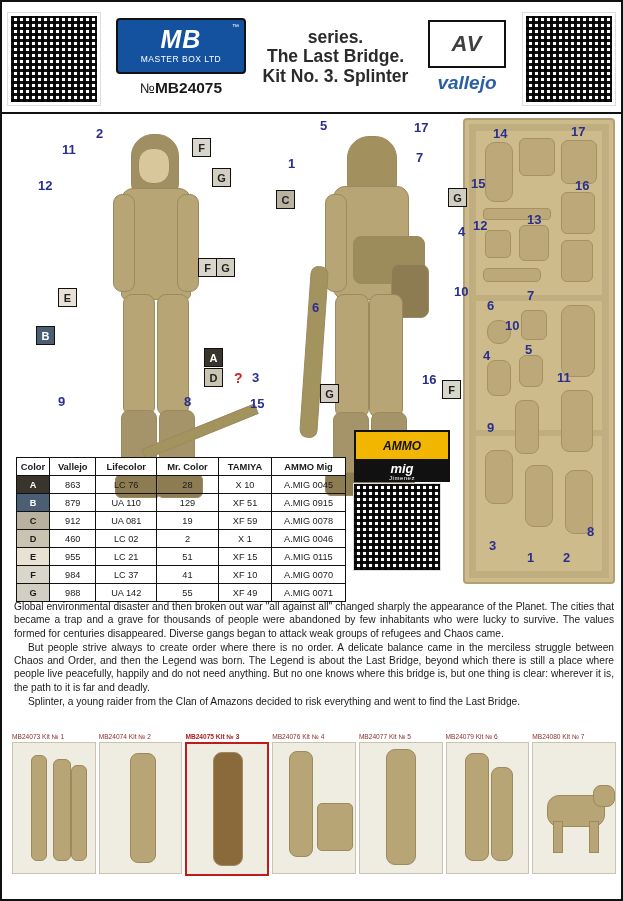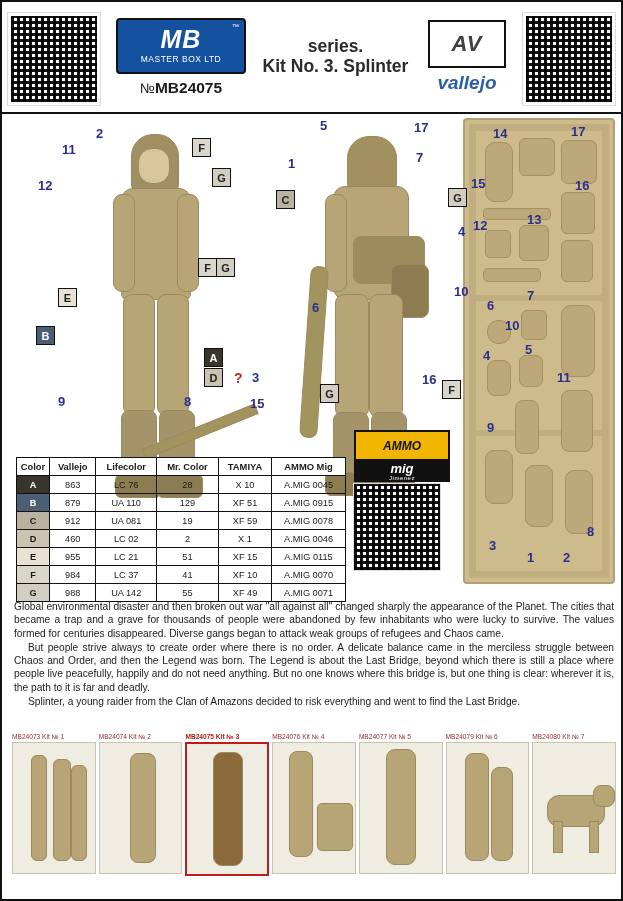--- a/index.html
+++ b/index.html
@@ -111,20 +111,21 @@
         <span class="mb">MB</span>
         <span class="mbsub">MASTER BOX LTD</span>
       </div>
       <div class="kitno">
         <span class="hash">№</span><span>MB24075</span>
       </div>
     </div>
 
     <div class="title">
       <div>series.</div>
+      <div>The Last Bridge.</div>
       <div>Kit No. 3. Splinter</div>
     </div>
 
     <div class="vallejo">
       <div class="v-box">
         <span class="v-av">AV</span>
       </div>
       <div class="v-name">vallejo</div>
     </div>
 

